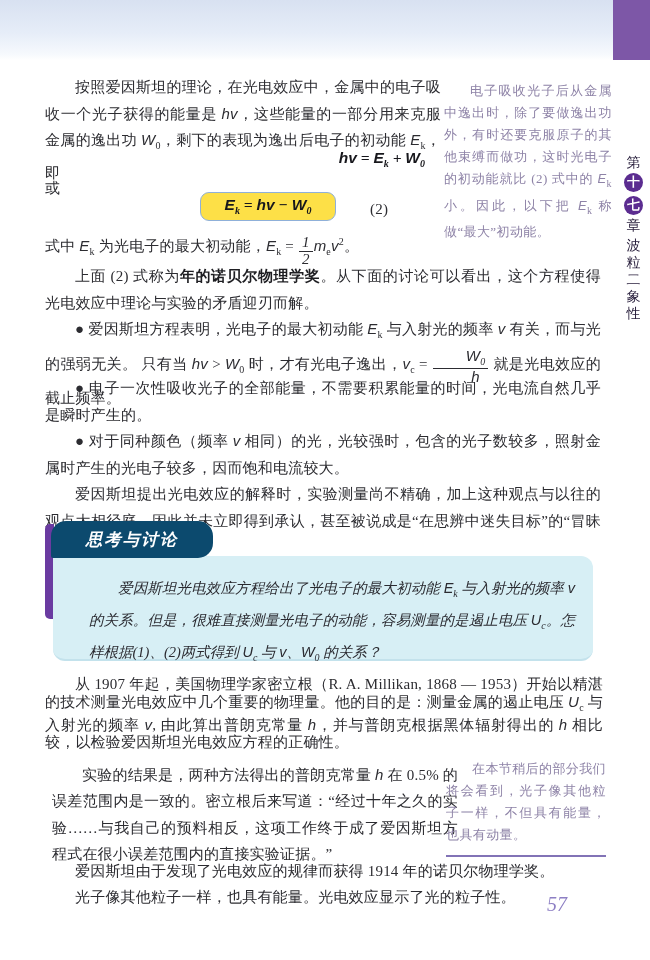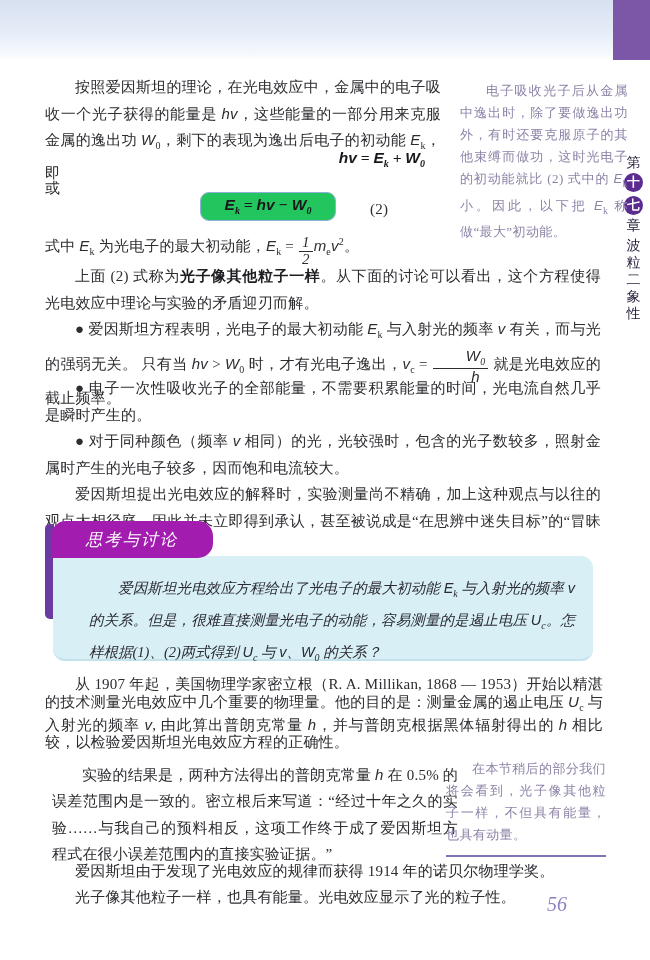--- a/index.html
+++ b/index.html
@@ -25,26 +25,26 @@
   .ind{text-indent:2em;}
   i{font-family:Liberation Sans, sans-serif;}
   sub{font-size:10px;}
   sup{font-size:10px;}
   b{color:#1e1e22;}
   .fr{display:inline-block;text-align:center;vertical-align:-0.85em;line-height:1.05;
       font-style:italic;padding:0 1px;}
   .fr .fn{display:block;border-bottom:1px solid #2c2c31;padding:0 3px;}
   .fr .fd{display:block;}
   .formula{font-weight:bold;font-style:italic;font-size:15.5px;color:#17171c;}
-  .eq-box{left:200px;top:192px;width:136px;height:29px;background:#22c55e;
+  .eq-box{left:200px;top:192px;width:136px;height:29px;background:#fde047;
     border:1px solid #8fb0d9;border-radius:9px;display:flex;align-items:center;justify-content:center;}
   
   .tb-bar{left:45px;top:524px;width:9px;height:95px;background:#6a3ba1;border-radius:5px 0 0 5px;}
-  .tb-tab{left:51px;top:521px;width:162px;height:37px;background:#a21caf;border-radius:15px 15px 15px 2px;
-    color:#ffffff;font-family:"Liberation Sans","DejaVu Sans",sans-serif;font-weight:normal;font-style:italic;
+  .tb-tab{left:51px;top:521px;width:162px;height:37px;background:#0c4a6e;border-radius:15px 15px 15px 2px;
+    color:#ffffff;font-family:"Liberation Sans","DejaVu Sans",sans-serif;font-weight:bold;font-style:italic;
     font-size:16.5px;letter-spacing:2px;display:flex;align-items:center;justify-content:center;}
   .tb-body{left:53px;top:556px;width:540px;height:105px;background:#d7eff5;
     border-radius:0 12px 12px 12px;border-bottom:2px solid #c3e2ec;
     padding:19px 18px 0 36px;font-style:italic;font-size:14.5px;line-height:27px;
     text-align:justify;color:#2a2a30;}
   
   .mnote{font-size:13px;line-height:22px;color:#8e83a7;text-align:justify;letter-spacing:0.4px;}
   .mnote i{color:#8e83a7;}
   .pagenum{left:547px;top:893px;font-size:20px;font-style:italic;color:#8d7fc4;
     font-family:"Liberation Serif","DejaVu Serif",serif;}
@@ -74,21 +74,21 @@
 
 <div class="abs tx" style="left:45px;top:175px;">或</div>
 
 <div class="abs eq-box">
   <span class="formula"><i>E</i><sub>k</sub> = <i>hv</i> − <i>W</i><sub>0</sub></span>
 </div>
 <div class="abs tx" style="left:370px;top:196px;">(2)</div>
 
 <div class="abs tx" style="left:45px;top:229px;width:556px;">式中 <i>E</i><sub>k</sub> 为光电子的最大初动能，<i>E</i><sub>k</sub> = <span class="fr"><span class="fn">1</span><span class="fd">2</span></span><i>m</i><sub>e</sub><i>v</i><sup>2</sup>。</div>
 
-<div class="abs tx ind" style="left:45px;top:263px;width:556px;">上面 (2) 式称为<b>光子像其他粒子一样</b>。从下面的讨论可以看出，这个方程使得光电效应中理论与实验的矛盾迎刃而解。</div>
+<div class="abs tx ind" style="left:45px;top:263px;width:556px;">上面 (2) 式称为<b>年的诺贝尔物理学奖</b>。从下面的讨论可以看出，这个方程使得光电效应中理论与实验的矛盾迎刃而解。</div>
 
 <div class="abs tx ind" style="left:45px;top:316px;width:556px;line-height:26px;">● 爱因斯坦方程表明，光电子的最大初动能 <i>E</i><sub>k</sub> 与入射光的频率 <i>v</i> 有关，而与光的强弱无关。 只有当 <i>hv</i> &gt; <i>W</i><sub>0</sub> 时，才有光电子逸出，<i>v</i><sub>c</sub> = <span class="fr"><span class="fn"><i>W</i><sub>0</sub></span><span class="fd"><i>h</i></span></span> 就是光电效应的截止频率。</div>
 
 <div class="abs tx ind" style="left:45px;top:375px;width:556px;">● 电子一次性吸收光子的全部能量，不需要积累能量的时间，光电流自然几乎是瞬时产生的。</div>
 
 <div class="abs tx ind" style="left:45px;top:428px;width:556px;">● 对于同种颜色（频率 <i>v</i> 相同）的光，光较强时，包含的光子数较多，照射金属时产生的光电子较多，因而饱和电流较大。</div>
 
 <div class="abs tx ind" style="left:45px;top:481px;width:556px;">爱因斯坦提出光电效应的解释时，实验测量尚不精确，加上这种观点与以往的观点大相径庭，因此并未立即得到承认，甚至被说成是“在思辨中迷失目标”的“冒昧的假设”。</div>
 
 <div class="abs tb-bar"></div>
@@ -98,17 +98,17 @@
 <div class="abs tb-tab">思考与讨论</div>
 
 <div class="abs tx ind" style="left:45px;top:676px;width:558px;line-height:17px;">从 1907 年起，美国物理学家密立根（R. A. Millikan, 1868 — 1953）开始以精湛的技术测量光电效应中几个重要的物理量。他的目的是：测量金属的遏止电压 <i>U</i><sub>c</sub> 与入射光的频率 <i>v</i>, 由此算出普朗克常量 <i>h</i>，并与普朗克根据黑体辐射得出的 <i>h</i> 相比较，以检验爱因斯坦光电效应方程的正确性。</div>
 
 <div class="abs tx ind" style="left:36px;top:762px;width:406px;line-height:26.3px;margin-left:16px;">实验的结果是，两种方法得出的普朗克常量 <i>h</i> 在 0.5% 的误差范围内是一致的。密立根后来写道：“经过十年之久的实验……与我自己的预料相反，这项工作终于成了爱因斯坦方程式在很小误差范围内的直接实验证据。”</div>
 
 <div class="abs tx ind" style="left:45px;top:858px;width:570px;">爱因斯坦由于发现了光电效应的规律而获得 1914 年的诺贝尔物理学奖。</div>
 
 <div class="abs tx ind" style="left:45px;top:884px;width:570px;">光子像其他粒子一样，也具有能量。光电效应显示了光的粒子性。</div>
 
-<div class="abs mnote ind" style="left:460px;top:80px;width:168px;">电子吸收光子后从金属中逸出时，除了要做逸出功外，有时还要克服原子的其他束缚而做功，这时光电子的初动能就比 (2) 式中的 <i>E</i><sub>k</sub> 小。因此，以下把 <i>E</i><sub>k</sub> 称做“最大”初动能。</div>
+<div class="abs mnote ind" style="left:444px;top:80px;width:168px;">电子吸收光子后从金属中逸出时，除了要做逸出功外，有时还要克服原子的其他束缚而做功，这时光电子的初动能就比 (2) 式中的 <i>E</i><sub>k</sub> 小。因此，以下把 <i>E</i><sub>k</sub> 称做“最大”初动能。</div>
 
 <div class="abs mnote ind" style="left:446px;top:758px;width:160px;padding-bottom:9px;border-bottom:2px solid #8273b6;">在本节稍后的部分我们将会看到，光子像其他粒子一样，不但具有能量，也具有动量。</div>
 
-<div class="abs pagenum">56</div>
+<div class="abs pagenum">57</div>
 
 </body></html>

